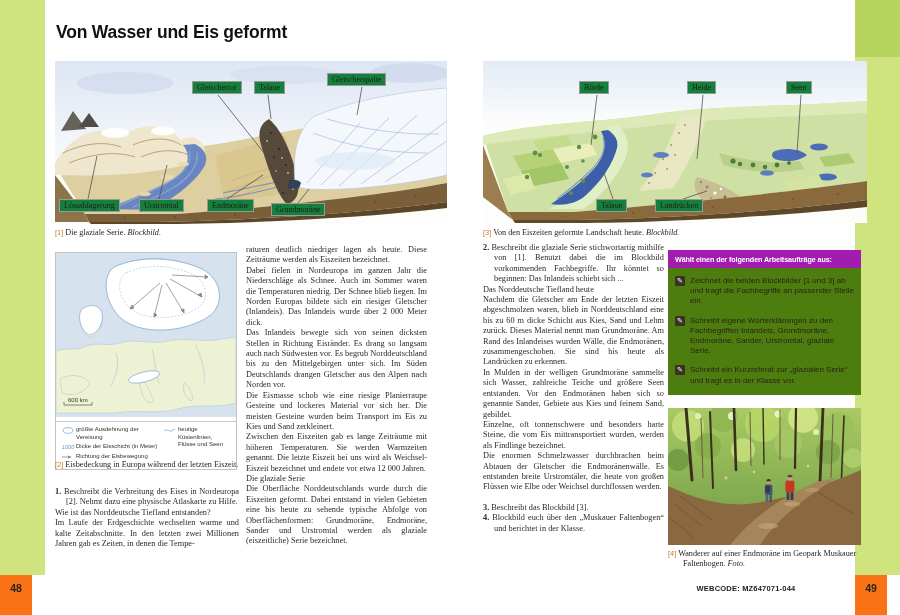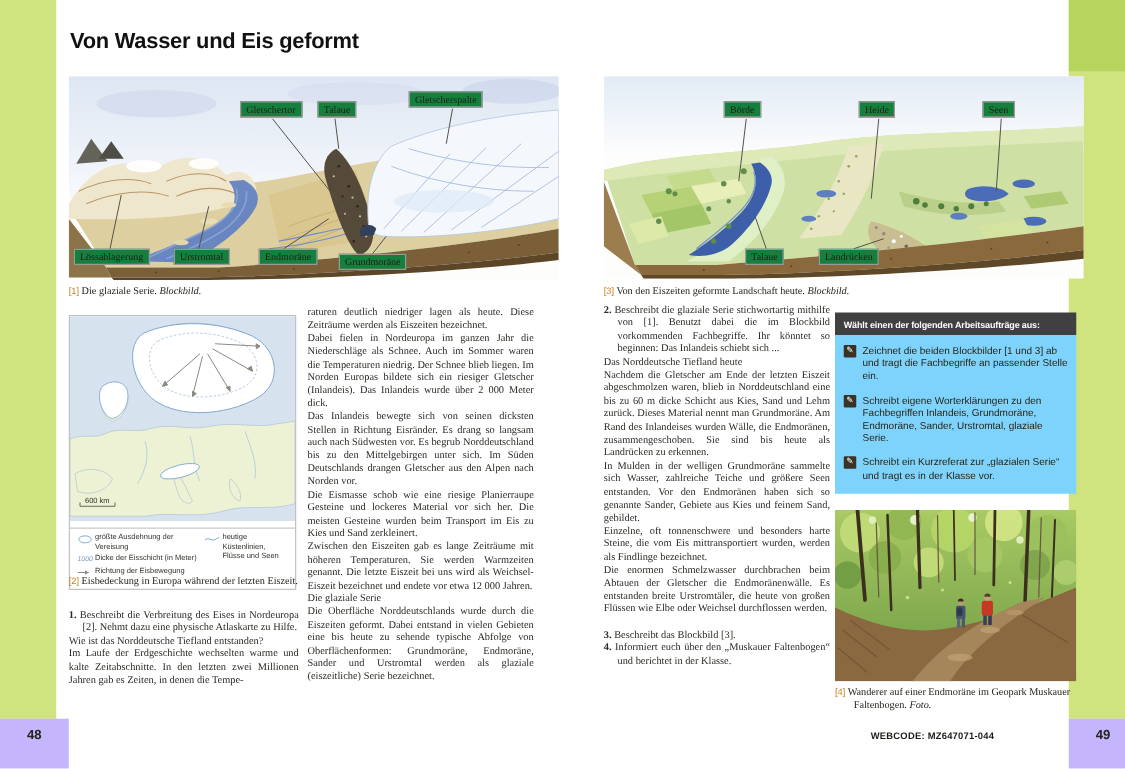--- a/index.html
+++ b/index.html
@@ -3,21 +3,21 @@
 <meta charset="utf-8">
 <style>
   html,body { margin:0; padding:0; background:#fff; }
   .spread { position:relative; width:900px; height:615px; background:#ffffff;
             font-family:"Liberation Sans",sans-serif; overflow:hidden; }
 
   
   .edge-left  { position:absolute; left:0; top:0; width:45px; height:575px; background:#cfe37e; }
   .edge-right { position:absolute; left:855px; top:0; width:45px; height:575px; background:#cfe37e; }
   .tab-right  { position:absolute; left:855px; top:0; width:45px; height:57px; background:#b6d45e; }
-  .corner { position:absolute; top:575px; width:55px; height:40px; background:#c4b5fd;
+  .corner { position:absolute; top:575px; width:32px; height:40px; background:#f97316;
             font:bold 10.5px/26px "Liberation Sans",sans-serif; color:#26251f; text-align:center; }
   .corner-left { left:0; } .corner-right { left:855px; }
 
   .page-title { position:absolute; left:56px; top:22px; margin:0;
                 font:bold 17.5px/20px "Liberation Sans",sans-serif; color:#111; letter-spacing:-0.2px; }
 
   .fig { position:absolute; }
   .fig svg { display:block; }
   .figlabel { position:absolute; background:#15803d; border:1px solid #999;
               font:8px/1 "Liberation Serif","DejaVu Serif",serif; color:#1d1c16;
@@ -41,23 +41,23 @@
             background:#fff; box-sizing:border-box; }
   .maplegend { border-top:1px solid #c9c9c9; padding:4px 5px 5px 6px; display:flex; gap:6px;
                font:6px/7.6px "Liberation Sans",sans-serif; color:#33322c; }
   .maplegend .lcol1 { width:96px; } .maplegend .lcol2 { width:62px; }
   .lrow { display:flex; align-items:flex-start; margin-bottom:2px; }
   .lrow .ic { flex:0 0 14px; margin-top:0.5px; }
   .thick-num { color:#6f9cc8; font-style:italic; font-size:5.5px; }
 
   
   .workbox { position:absolute; left:668px; top:250px; width:193px; }
-  .workbox-header { background:#404040; color:#fff; font:bold 7.2px/9px "Liberation Sans",sans-serif;
+  .workbox-header { background:#a21caf; color:#fff; font:bold 7.2px/9px "Liberation Sans",sans-serif;
                     letter-spacing:-0.1px; padding:5px 6px 4px 7px; white-space:nowrap; overflow:hidden; }
-  .workbox-body { background:#7dd3fc; padding:8px 7px 9px 7px; }
+  .workbox-body { background:#4d7c0f; padding:8px 7px 9px 7px; }
   .workitem { display:flex; margin-bottom:9px; }
   .workitem:last-child { margin-bottom:0; }
   .workitem .wicon { flex:0 0 10px; height:10px; background:#3b3226; color:#fff;
                      font-size:7px; line-height:10px; text-align:center; border-radius:1px; margin-right:5px; }
   .workitem .wtext { font:8px/10.2px "Liberation Sans",sans-serif; color:#2b2416; }
 
   .webcode { position:absolute; left:640px; top:584px; width:212px; text-align:center;
              font:bold 7.5px/9px "Liberation Sans",sans-serif; color:#1c1b16; letter-spacing:0.2px; }
 </style>
 </head>
@@ -407,21 +407,21 @@
   </div>
 
   <div class="col" style="left:483px; top:243px; width:181px;">
     <p class="task"><span class="num">2.</span> <span>Beschreibt die glaziale Serie stichwortartig mithilfe von [1]. Benutzt dabei die im Blockbild vorkommenden Fachbegriffe. Ihr könntet so beginnen: Das Inlandeis schiebt sich ...</span></p>
     <p class="h-sans">Das Norddeutsche Tiefland heute</p>
     <p>Nachdem die Gletscher am Ende der letzten Eiszeit abgeschmolzen waren, blieb in Norddeutschland eine bis zu 60 m dicke Schicht aus Kies, Sand und Lehm zurück. Dieses Material nennt man Grundmoräne. Am Rand des Inlandeises wurden Wälle, die Endmoränen, zusammengeschoben. Sie sind bis heute als Landrücken zu erkennen.</p>
     <p>In Mulden in der welligen Grundmoräne sammelte sich Wasser, zahlreiche Teiche und größere Seen entstanden. Vor den Endmoränen haben sich so genannte Sander, Gebiete aus Kies und feinem Sand, gebildet.</p>
     <p>Einzelne, oft tonnenschwere und besonders harte Steine, die vom Eis mittransportiert wurden, werden als Findlinge bezeichnet.</p>
     <p>Die enormen Schmelzwasser durchbrachen beim Abtauen der Gletscher die Endmoränenwälle. Es entstanden breite Urstromtäler, die heute von großen Flüssen wie Elbe oder Weichsel durchflossen werden.</p>
     <p class="task gap10"><span class="num">3.</span> <span>Beschreibt das Blockbild [3].</span></p>
-    <p class="task"><span class="num">4.</span> <span>Informiert euch über den „Muskauer Faltenbogen“ und berichtet in der Klasse.</span></p>
+    <p class="task"><span class="num">4.</span> <span>Blockbild euch über den „Muskauer Faltenbogen“ und berichtet in der Klasse.</span></p>
   </div>
 
   <div class="workbox">
     <div class="workbox-header">Wählt einen der folgenden Arbeitsaufträge aus:</div>
     <div class="workbox-body">
       <div class="workitem">
         <span class="wicon">✎</span>
         <span class="wtext">Zeichnet die beiden Blockbilder [1 und 3] ab und tragt die Fachbegriffe an passender Stelle ein.</span>
       </div>
       <div class="workitem">

